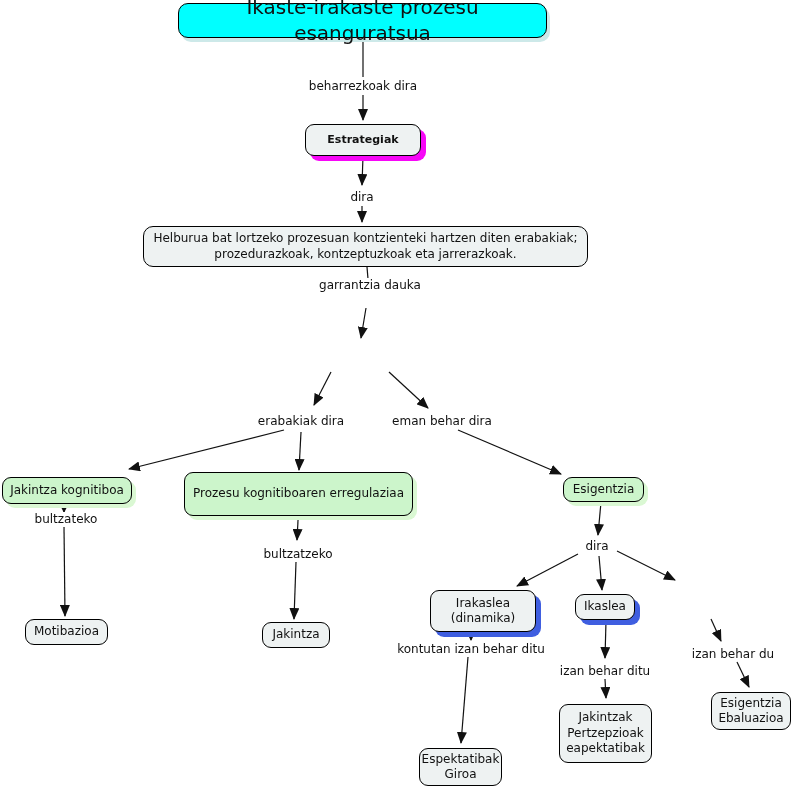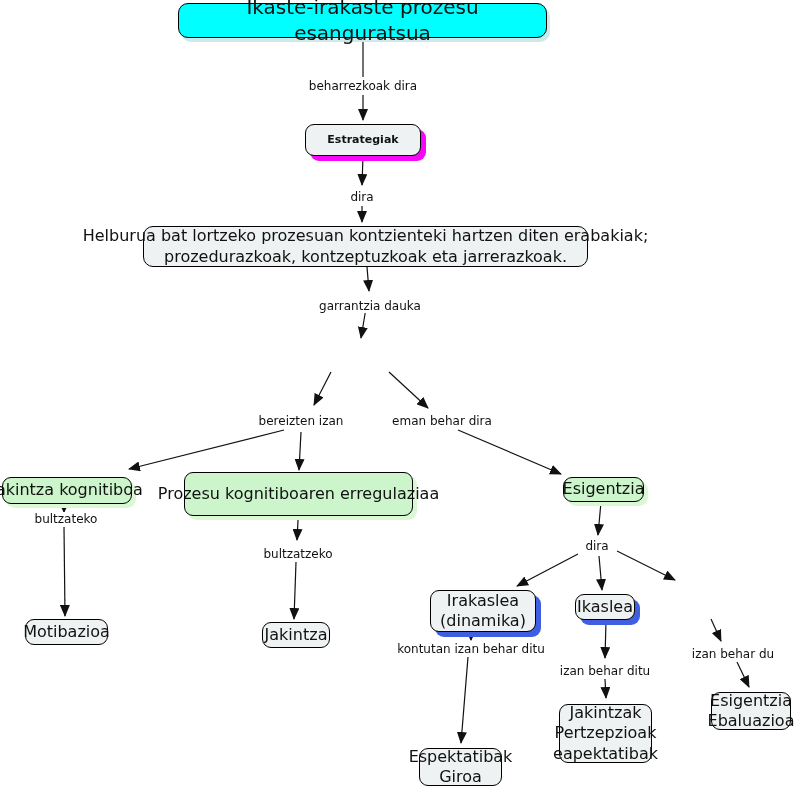--- a/index.html
+++ b/index.html
@@ -13,21 +13,21 @@
   }
   #edges{position:absolute;left:0;top:0;width:794px;height:789px;}
   #edges line{stroke:var(--line-color,#111);stroke-width:1.2;}
   .node{
     position:absolute;box-sizing:border-box;
     display:flex;align-items:center;justify-content:center;
     text-align:center;
     background:var(--node-fill,#eef2f2);
     border:1px solid var(--node-border,#000);
     border-radius:9px;
-    font-size:16px;line-height:1.28;
+    font-size:12px;line-height:1.28;
     white-space:pre-line;
     padding:1px 4px;
   }
   .cyan{
     background:var(--title-fill,#0ff);
     font-size:20px;border-width:1.5px;border-radius:10px;
     box-shadow:3px 4px 0 var(--title-shadow,#cde9e9);
   }
   .emph{font-weight:bold;border-width:1.5px;white-space:nowrap;}
   .fs-strategy{font-size:11px;}
@@ -118,22 +118,22 @@
 
   <div class="node" style="left:559px;top:704px;width:93px;height:59px;">Jakintzak
 Pertzepzioak
 eapektatibak</div>
 
   <div class="node" style="left:711px;top:692px;width:80px;height:38px;text-align:center;">Esigentzia
 Ebaluazioa</div>
 
   <div class="link-label" style="left:363px;top:86px;">beharrezkoak dira</div>
   <div class="link-label" style="left:362px;top:197px;">dira</div>
-  <div class="link-label" style="left:370px;top:306px;">garrantzia dauka</div>
-  <div class="link-label" style="left:301px;top:421px;">bereizten izan</div>
+  <div class="link-label" style="left:370px;top:285px;">garrantzia dauka</div>
+  <div class="link-label" style="left:301px;top:421px;">erabakiak dira</div>
   <div class="link-label" style="left:442px;top:421px;">eman behar dira</div>
   <div class="link-label" style="left:66px;top:519px;">bultzateko</div>
   <div class="link-label" style="left:298px;top:554px;">bultzatzeko</div>
   <div class="link-label" style="left:597px;top:546px;">dira</div>
   <div class="link-label" style="left:471px;top:649px;">kontutan izan behar ditu</div>
   <div class="link-label" style="left:605px;top:671px;">izan behar ditu</div>
   <div class="link-label" style="left:733px;top:654px;">izan behar du</div>
 
 </div>
 

